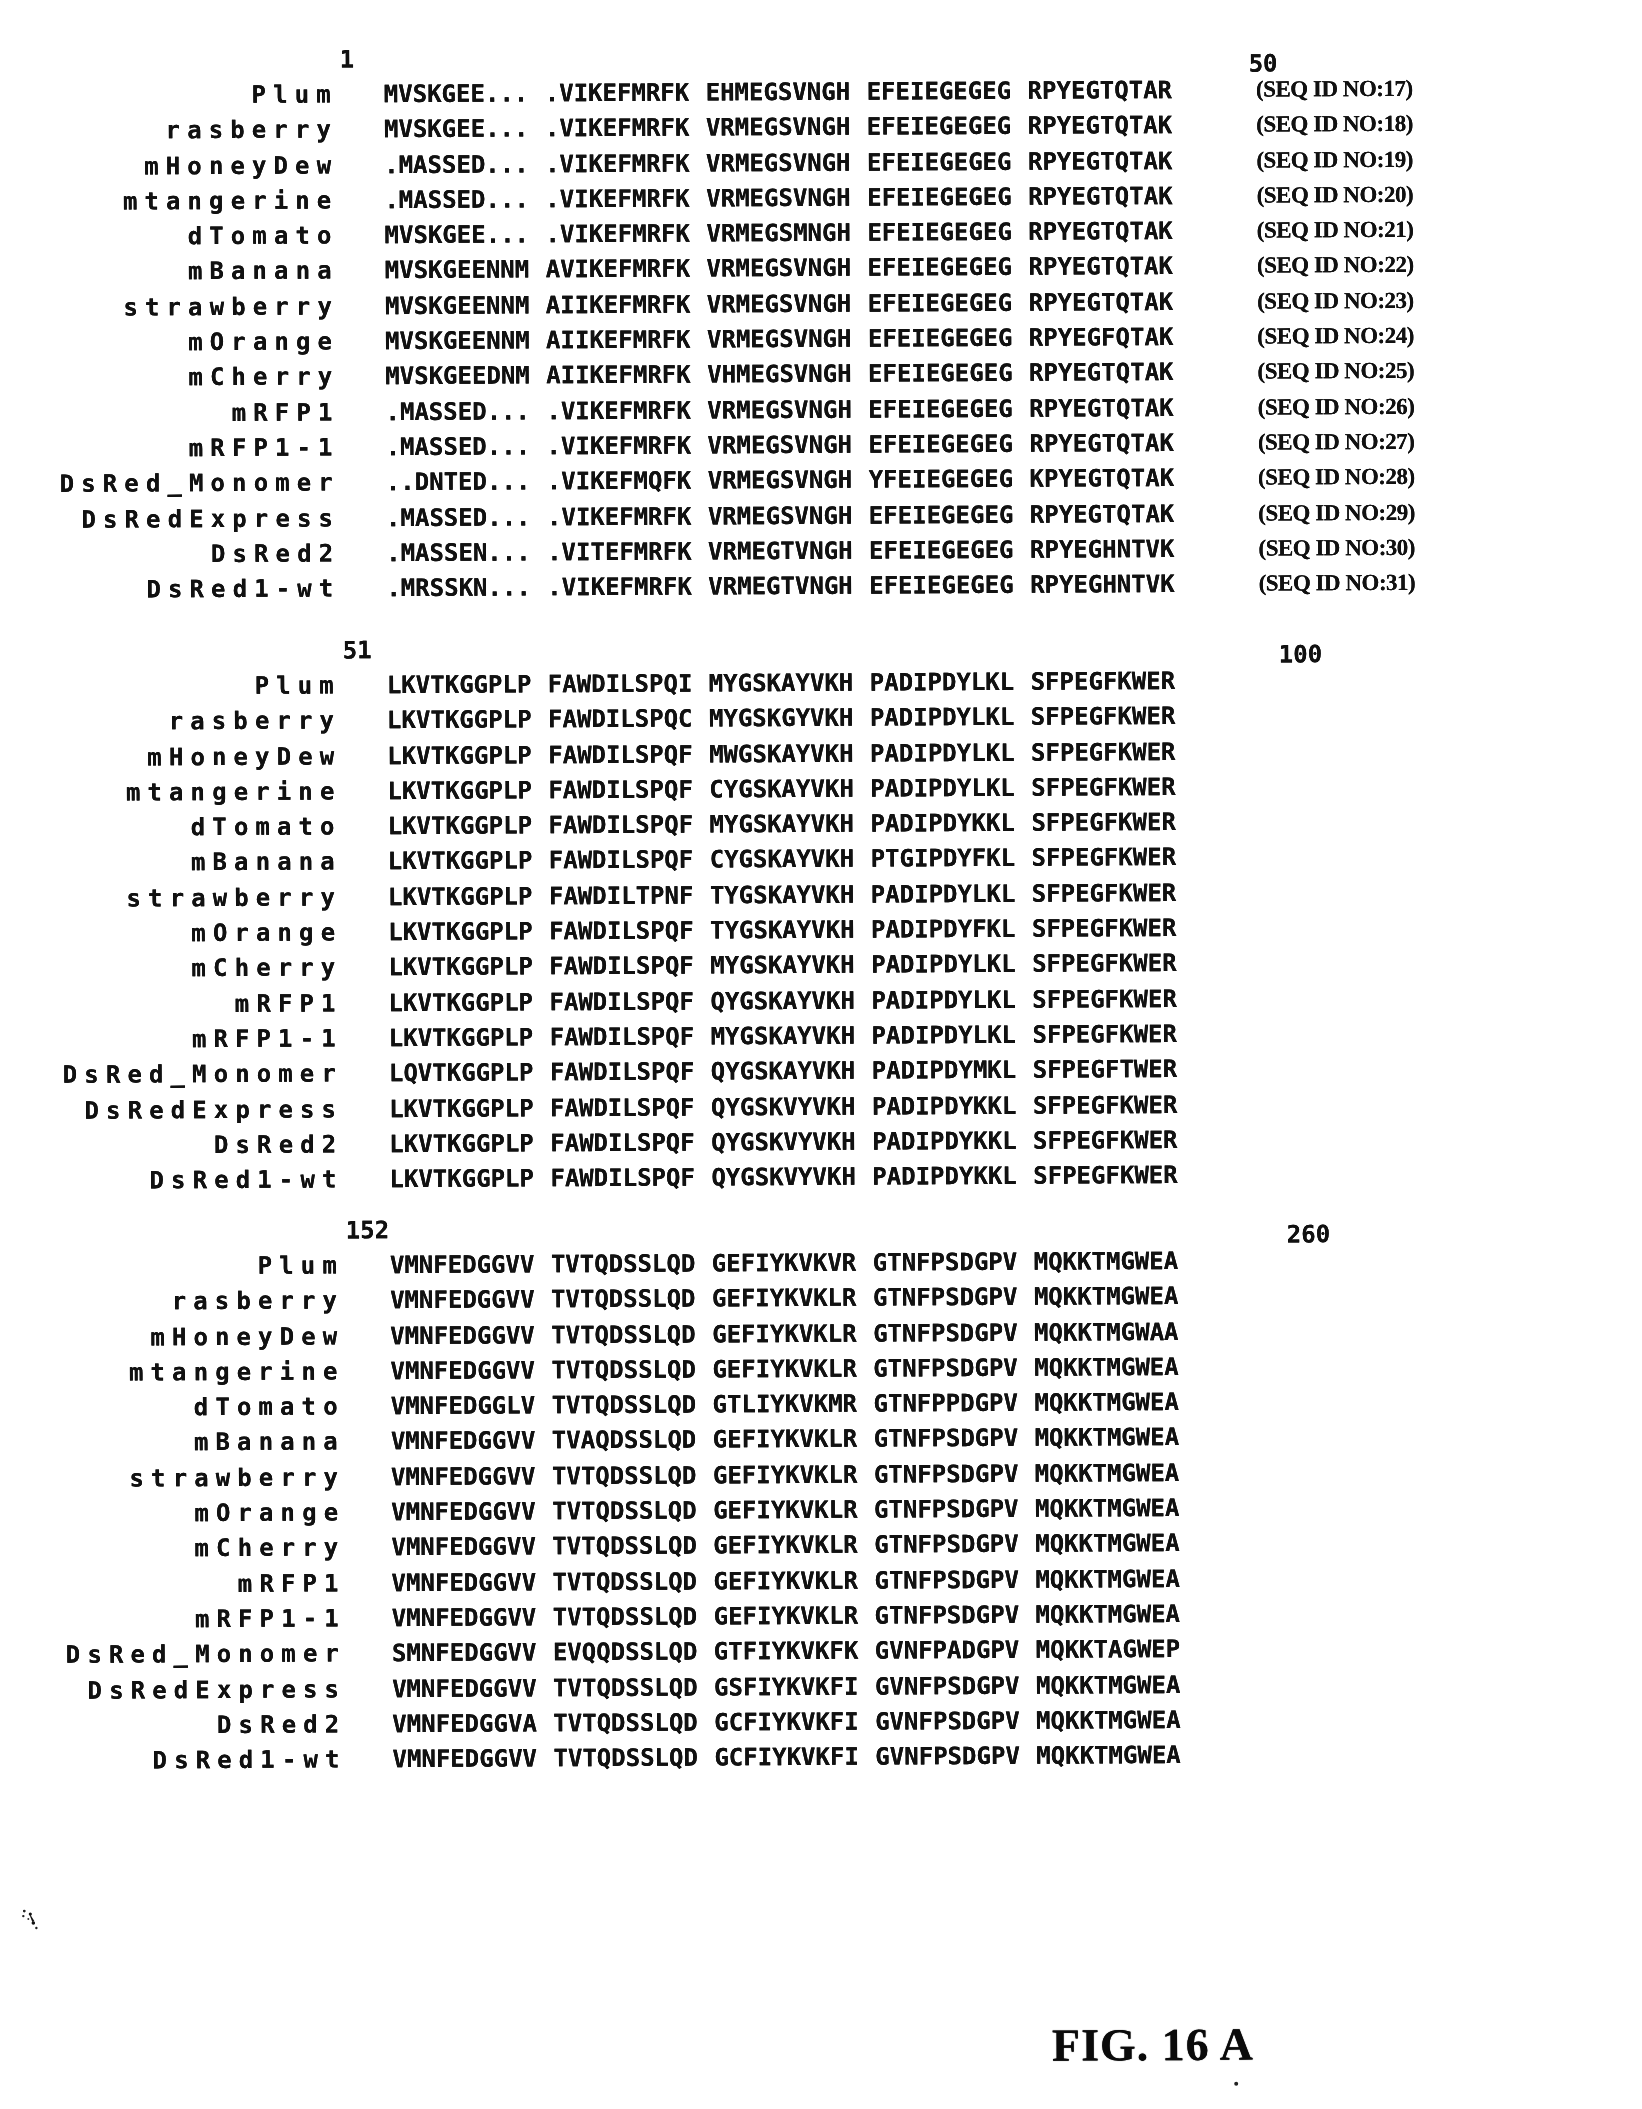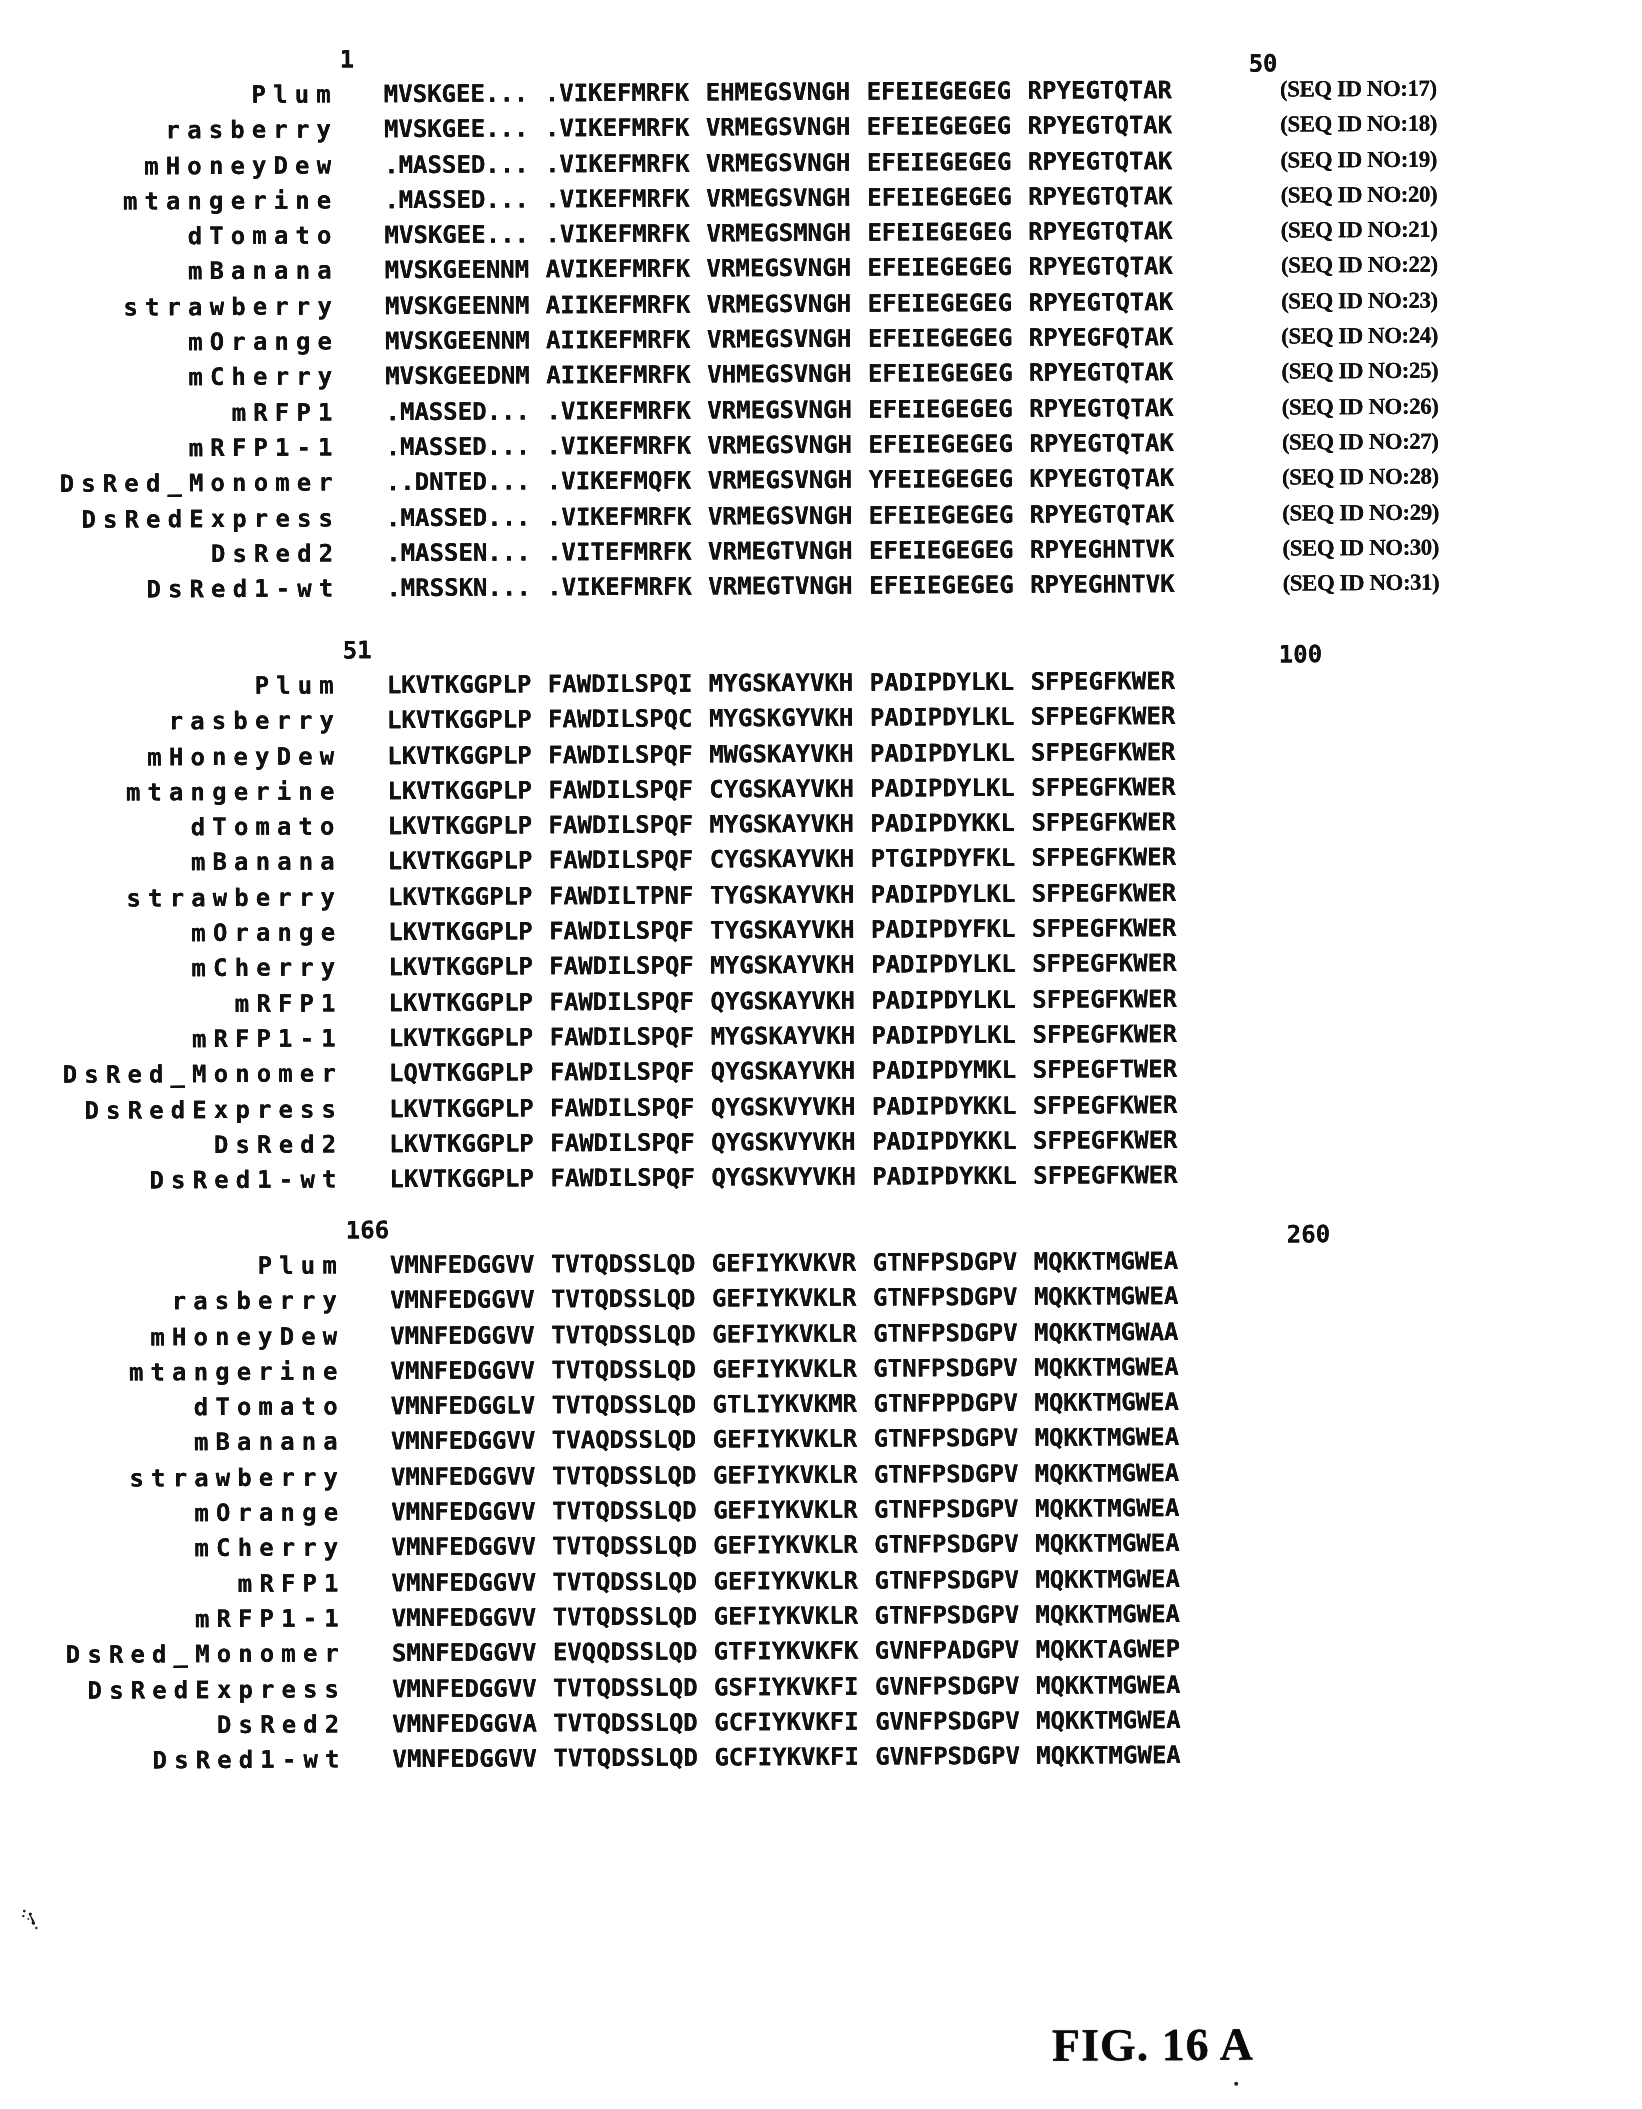--- a/index.html
+++ b/index.html
@@ -16,21 +16,21 @@
   .num-right{position:absolute;margin-top:9px;}
   .block1 .num-right{left:1253px;}
   .block2 .num-right{left:1280px;}
   .block3 .num-right{left:1285px;}
   .rows{position:relative;}
   .row{display:flex;height:35.3px;line-height:32px;align-items:flex-start;white-space:pre;}
   .name{display:inline-block;width:342px;text-align:right;font-size:24px;font-weight:bold;
         letter-spacing:7.1px;text-shadow:0 0 0.5px #000;}
   .seq{display:inline-block;margin-left:46px;font-size:24px;font-weight:bold;
        word-spacing:2px;text-shadow:0 0 0.5px #000;}
-  .seqid{display:inline-block;margin-left:108px;font-family:"Liberation Serif",serif;
+  .seqid{display:inline-block;margin-left:84px;font-family:"Liberation Serif",serif;
          font-weight:bold;font-size:23px;letter-spacing:-0.5px;text-shadow:0 0 0.6px #000;text-align:right;}
   .fig-label{position:absolute;left:1046px;top:2022px;font-family:"Liberation Serif",serif;
              font-weight:bold;font-size:46px;letter-spacing:1px;color:#0a0a0a;
              text-shadow:0 0 0.8px #000;}
   .ink-smudge{position:absolute;left:14px;top:1905px;width:26px;height:28px;}
   .ink-dot{position:absolute;left:1228px;top:2086px;width:4px;height:4px;
            background:#222;border-radius:50%;}
 </style>
 </head>
 <body>
@@ -80,21 +80,21 @@
         <div class="row"><span class="name">mRFP1-1</span><span class="seq">LKVTKGGPLP FAWDILSPQF MYGSKAYVKH PADIPDYLKL SFPEGFKWER</span></div>
         <div class="row"><span class="name">DsRed_Monomer</span><span class="seq">LQVTKGGPLP FAWDILSPQF QYGSKAYVKH PADIPDYMKL SFPEGFTWER</span></div>
         <div class="row"><span class="name">DsRedExpress</span><span class="seq">LKVTKGGPLP FAWDILSPQF QYGSKVYVKH PADIPDYKKL SFPEGFKWER</span></div>
         <div class="row"><span class="name">DsRed2</span><span class="seq">LKVTKGGPLP FAWDILSPQF QYGSKVYVKH PADIPDYKKL SFPEGFKWER</span></div>
         <div class="row"><span class="name">DsRed1-wt</span><span class="seq">LKVTKGGPLP FAWDILSPQF QYGSKVYVKH PADIPDYKKL SFPEGFKWER</span></div>
       </div>
   </div>
 
   <div class="block block3">
     <div class="numline">
-      <span class="num-left">166</span>
+      <span class="num-left">152</span>
       <span class="num-right">260</span>
     </div>
     <div class="rows">
         <div class="row"><span class="name">Plum</span><span class="seq">VMNFEDGGVV TVTQDSSLQD GEFIYKVKVR GTNFPSDGPV MQKKTMGWEA</span></div>
         <div class="row"><span class="name">rasberry</span><span class="seq">VMNFEDGGVV TVTQDSSLQD GEFIYKVKLR GTNFPSDGPV MQKKTMGWEA</span></div>
         <div class="row"><span class="name">mHoneyDew</span><span class="seq">VMNFEDGGVV TVTQDSSLQD GEFIYKVKLR GTNFPSDGPV MQKKTMGWAA</span></div>
         <div class="row"><span class="name">mtangerine</span><span class="seq">VMNFEDGGVV TVTQDSSLQD GEFIYKVKLR GTNFPSDGPV MQKKTMGWEA</span></div>
         <div class="row"><span class="name">dTomato</span><span class="seq">VMNFEDGGLV TVTQDSSLQD GTLIYKVKMR GTNFPPDGPV MQKKTMGWEA</span></div>
         <div class="row"><span class="name">mBanana</span><span class="seq">VMNFEDGGVV TVAQDSSLQD GEFIYKVKLR GTNFPSDGPV MQKKTMGWEA</span></div>
         <div class="row"><span class="name">strawberry</span><span class="seq">VMNFEDGGVV TVTQDSSLQD GEFIYKVKLR GTNFPSDGPV MQKKTMGWEA</span></div>

